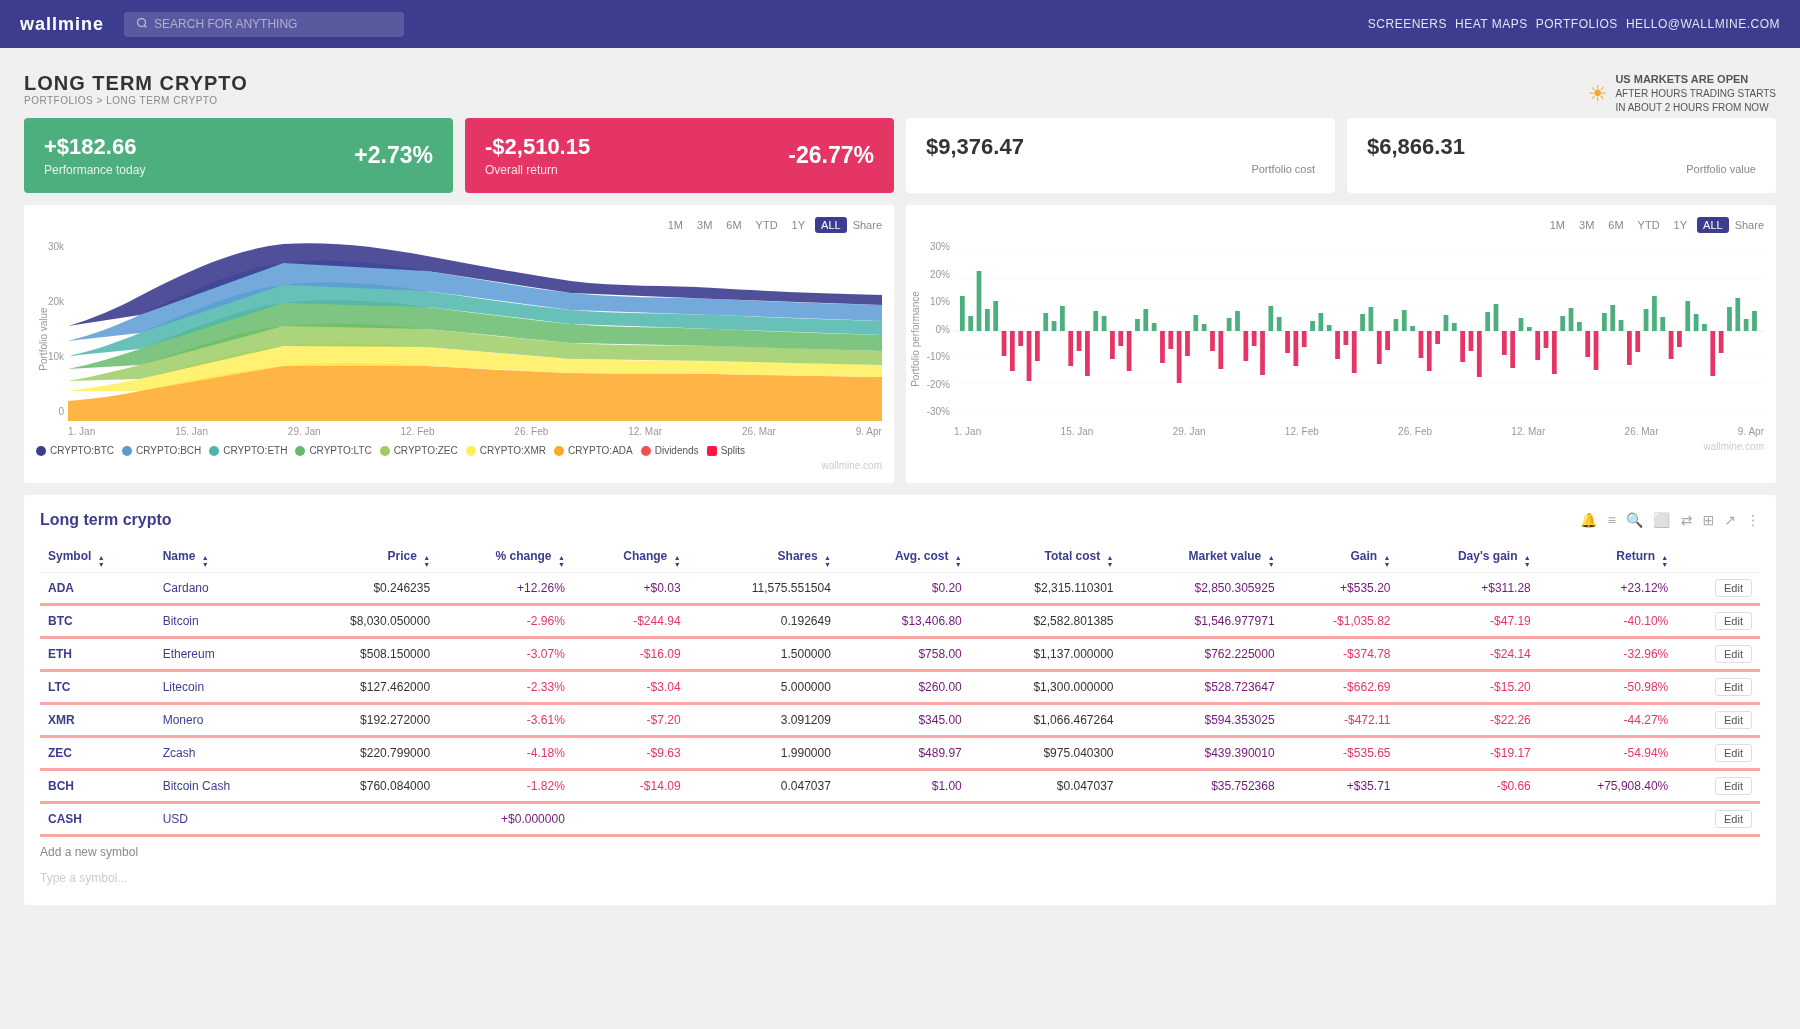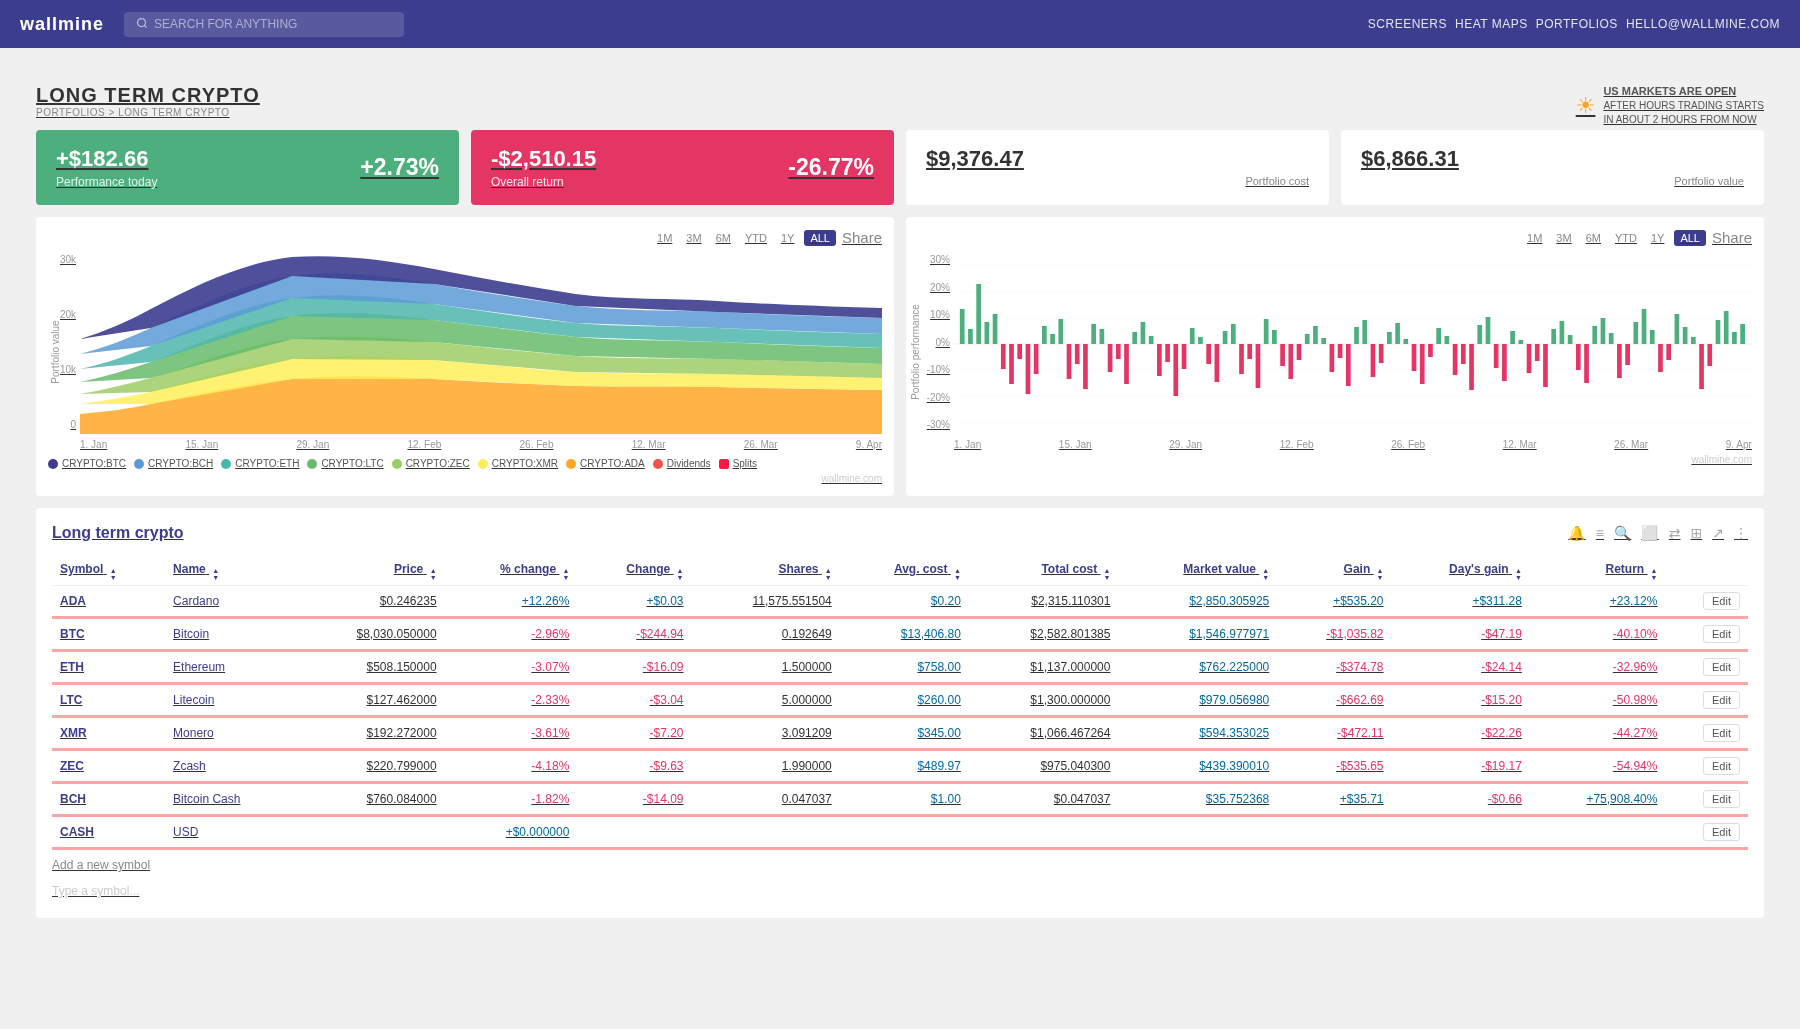--- a/index.html
+++ b/index.html
@@ -44,21 +44,21 @@
       gap: 8px;
     }
     .header-nav a {
       color: rgba(255,255,255,0.85);
       text-decoration: none;
       font-size: 12px;
       letter-spacing: 0.5px;
     }
 
     
-    .page { padding: 36px; text-decoration: underline; }
+    .page { padding: 24px; }
 
     
     .breadcrumb-area { margin-bottom: 12px; }
     .page-title { font-size: 20px; font-weight: bold; color: #333; letter-spacing: 1px; }
     .breadcrumb { font-size: 10px; color: #888; letter-spacing: 0.5px; }
 
     
     .top-cards {
       display: flex;
       gap: 12px;
@@ -123,21 +123,21 @@
       cursor: pointer;
       padding: 2px 4px;
       border-radius: 2px;
     }
     .chart-btn.active {
       background: #3d3d8f;
       color: white;
       padding: 2px 6px;
       border-radius: 3px;
     }
-    .chart-share { font-size: 15px; color: #888; cursor: pointer; }
+    .chart-share { font-size: 11px; color: #888; cursor: pointer; }
 
     
     .legend {
       display: flex;
       flex-wrap: wrap;
       gap: 8px;
       margin-top: 8px;
       font-size: 10px;
       color: #555;
       align-items: flex-start;
@@ -175,21 +175,21 @@
       border-bottom: 1px solid #eee;
       white-space: nowrap;
     }
     thead th:first-child, thead th:nth-child(2) { text-align: left; }
     .sort-arrows { display: inline-flex; flex-direction: column; margin-left: 3px; font-size: 7px; line-height: 1; color: #3d3d8f; }
 
     tbody tr { border-bottom: 3px solid #fca5a5; }
     tbody td { padding: 6px 8px; text-align: right; white-space: nowrap; }
     tbody td:first-child { text-align: left; color: #3d3d8f; font-weight: bold; }
     tbody td:nth-child(2) { text-align: left; color: #3d3d8f; }
-    .green { color: #0369a1; }
+    .green { color: #701a75; }
     .red { color: #e53565; }
     .edit-btn {
       background: transparent;
       border: 1px solid #ddd;
       border-radius: 3px;
       padding: 2px 8px;
       font-size: 11px;
       cursor: pointer;
       color: #555;
     }
@@ -696,21 +696,21 @@
     </tr>
           <tr>
       <td>LTC</td>
       <td>Litecoin</td>
       <td>$127.462000</td>
       <td class="red">-2.33%</td>
       <td class="red">-$3.04</td>
       <td>5.000000</td>
       <td class="green">$260.00</td>
       <td>$1,300.000000</td>
-      <td class="green">$979.056980</td>
+      <td class="green">$528.723647</td>
       <td class="red">-$662.69</td>
       <td class="red">-$15.20</td>
       <td class="red">-50.98%</td>
       <td><button class="edit-btn">Edit</button></td>
     </tr>
           <tr>
       <td>XMR</td>
       <td>Monero</td>
       <td>$192.272000</td>
       <td class="red">-3.61%</td>

